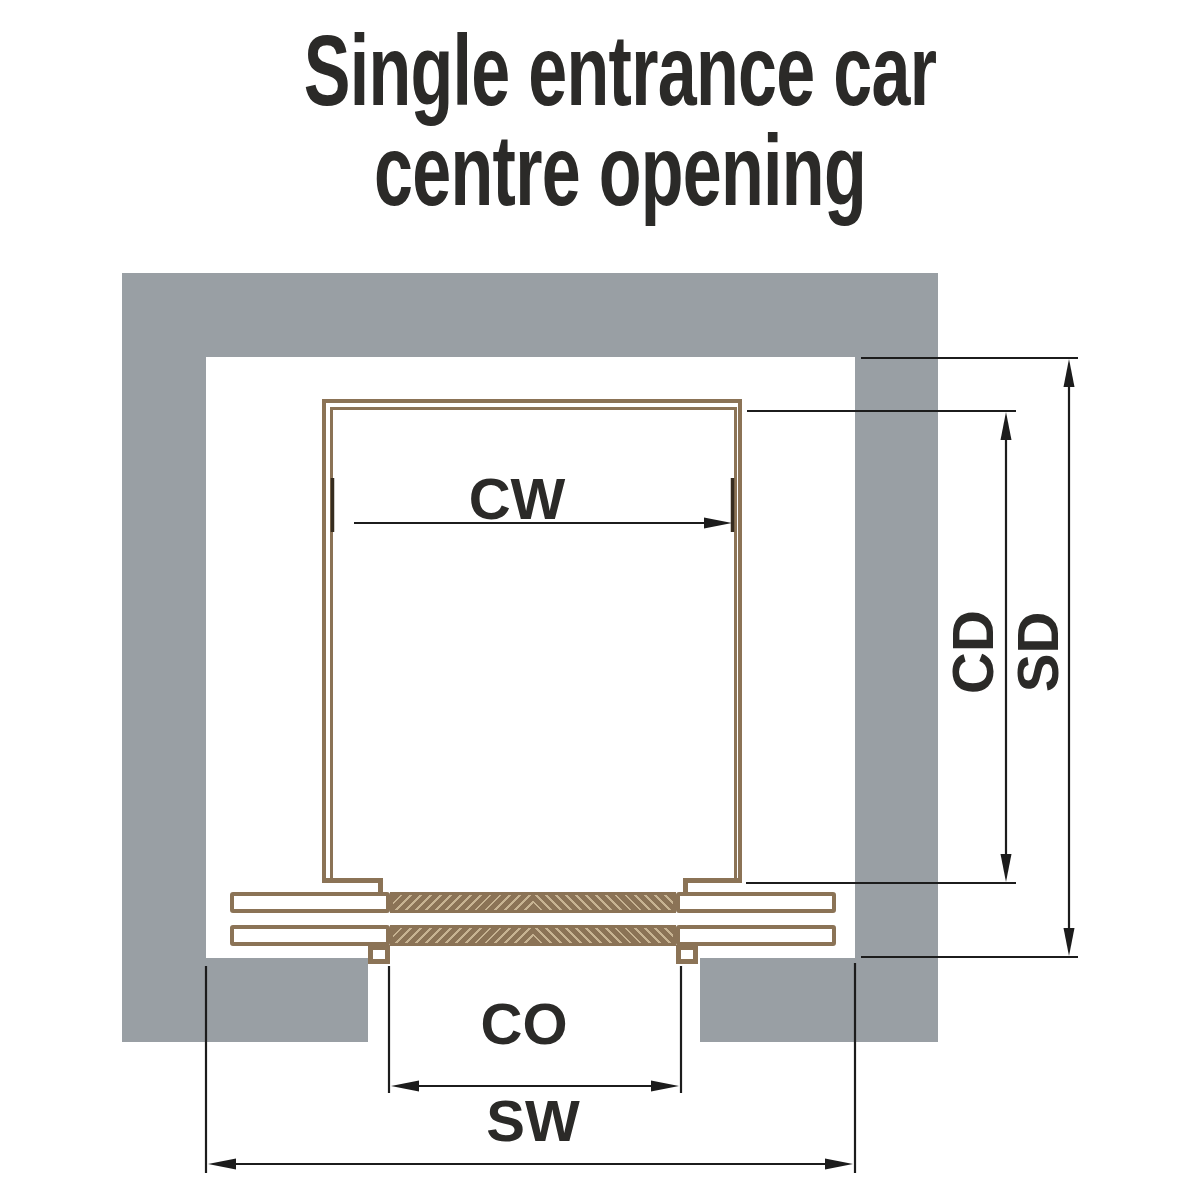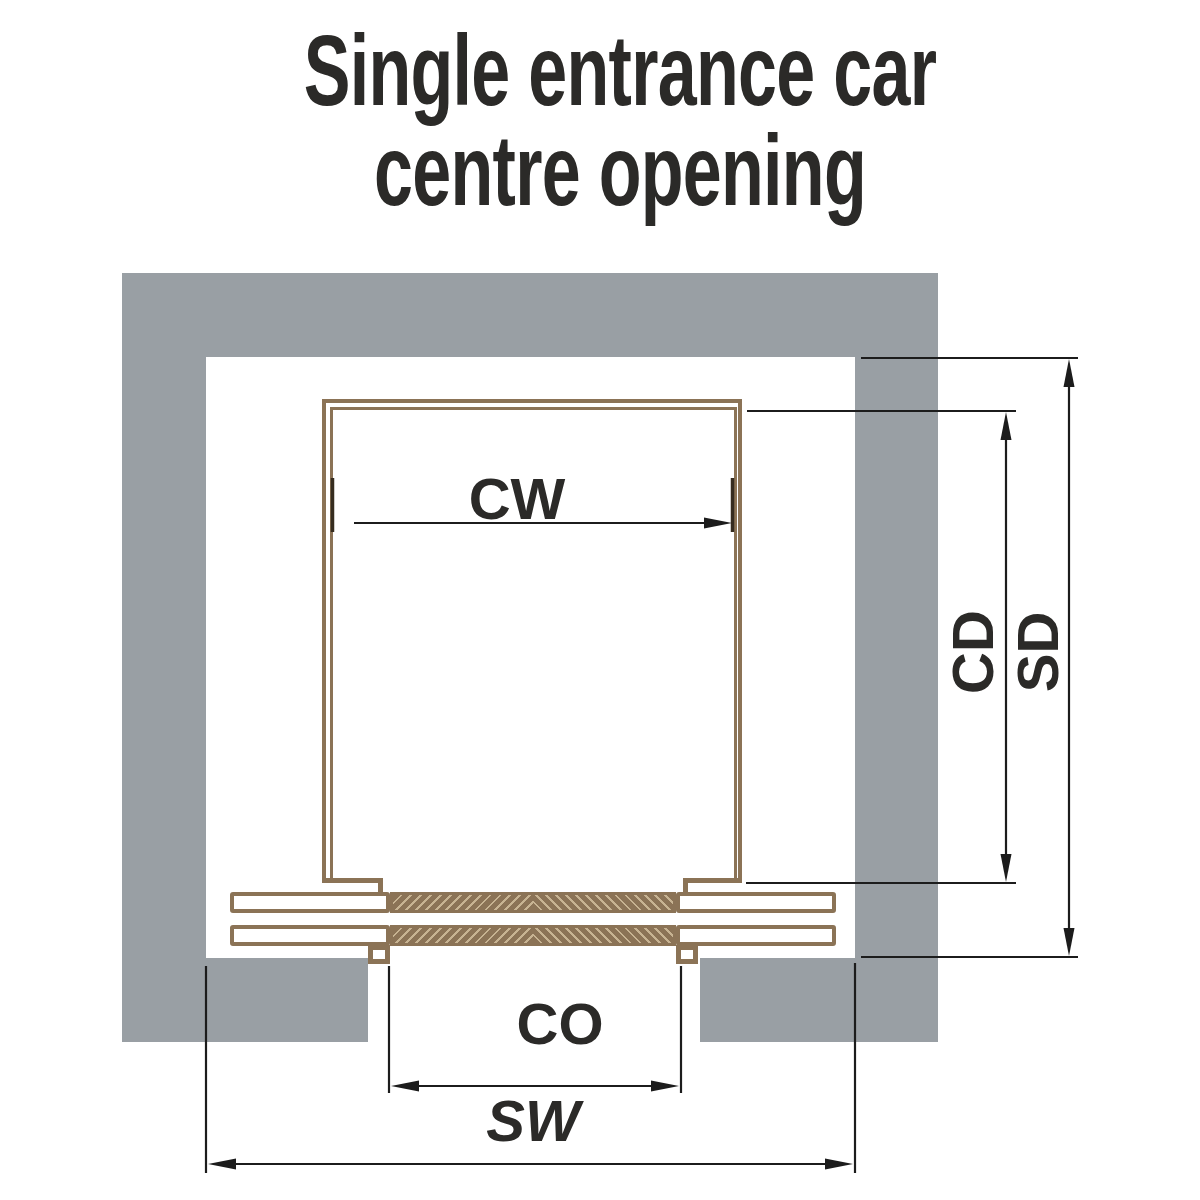--- a/index.html
+++ b/index.html
@@ -158,14 +158,14 @@
     <line x1="855" y1="963" x2="855" y2="1173"></line>
     <line x1="231" y1="1164" x2="830" y2="1164"></line>
     <polygon points="208,1164 236,1158.5 236,1169.5" stroke="none"></polygon>
     <polygon points="853,1164 825,1158.5 825,1169.5" stroke="none"></polygon>
   </g>
 </svg>
 
 <div class="dim-label" style="left:517px;top:498px;">CW</div>
 <div class="dim-label rot" style="left:972px;top:652px;">CD</div>
 <div class="dim-label rot" style="left:1037px;top:652px;">SD</div>
-<div class="dim-label" style="left:524px;top:1023px;margin-left:36px;">CO</div>
-<div class="dim-label" style="left:533px;top:1120px;font-style:italic;">SW</div>
+<div class="dim-label" style="left:524px;top:1023px;">CO</div>
+<div class="dim-label" style="left:533px;top:1120px;">SW</div>
 
 </body></html>

